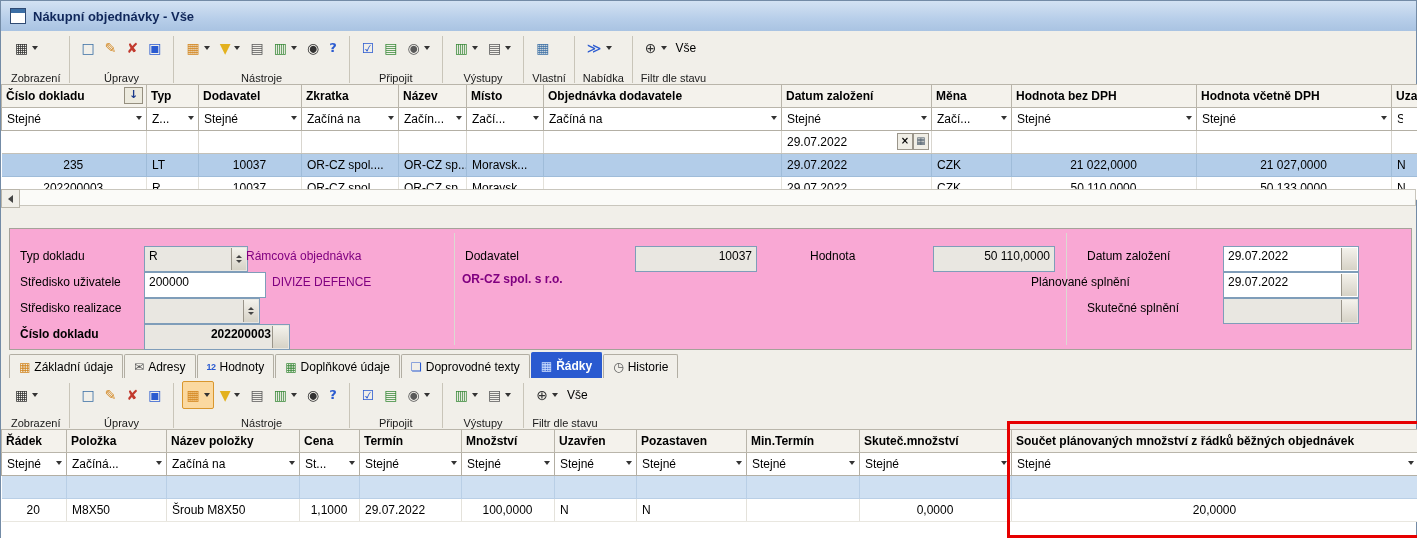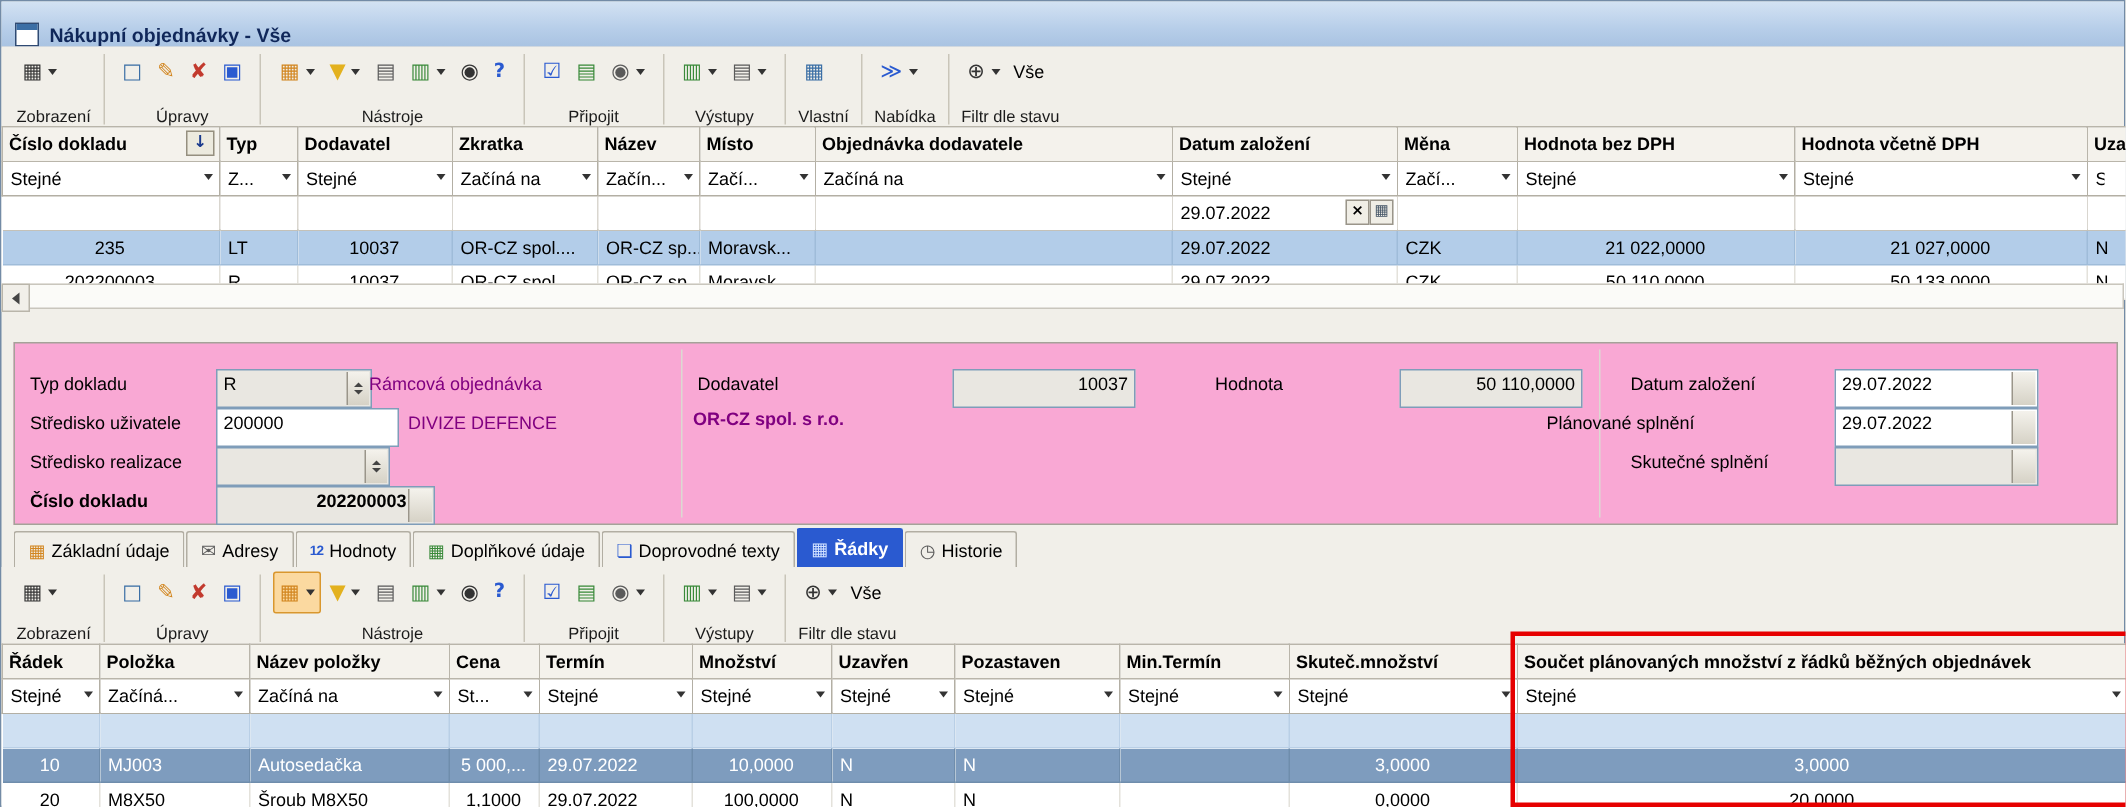--- a/index.html
+++ b/index.html
@@ -3,21 +3,21 @@
 <meta charset="utf-8">
 <style>
   html,body{margin:0;padding:0}
   body{width:1417px;height:538px;position:relative;overflow:hidden;background:#f1efe9;
        font-family:"Liberation Sans","DejaVu Sans",sans-serif;font-size:12px;color:#000}
   .window{position:absolute;inset:0;border:1px solid #738ba6}
 
   
   .titlebar{position:absolute;top:0;left:0;right:0;height:30px;
     background:linear-gradient(180deg,#d3e2f3 0%,#b7cee9 60%,#a9c3e2 100%);
-    border-bottom:1px solid #8fa9c6;display:flex;align-items:flex-end;gap:7px;padding:0 9px}
+    border-bottom:1px solid #8fa9c6;display:flex;align-items:center;gap:7px;padding:0 9px}
   .win-icon{width:14px;height:14px;background:#fff;border:1px solid #2f4a73;position:relative;flex:0 0 auto}
   .win-icon::before{content:"";position:absolute;left:0;right:0;top:0;height:4px;background:#3b6ea5}
   .title-text{font-size:13px;font-weight:bold;color:#10275a;white-space:nowrap}
 
   
   .toolbar{position:absolute;left:0;right:0;background:#f1efe9;display:flex;align-items:stretch;
     padding:2px 2px 1px 4px;border-bottom:1px solid #c2beb2}
   .tb-top{top:30px;height:53px}
   .tb-bottom{top:377px;height:51px}
   .tb-group{display:flex;flex-direction:column;justify-content:space-between;padding:1px 6px}
@@ -605,33 +605,20 @@
         <td></td>
             <td></td>
         <td></td>
             <td></td>
         <td></td>
             <td></td>
         <td></td>
             <td></td>
         <td></td>
       </tr>
-      <tr class="sel-dark">
-        <td class="num">10</td>
-        <td>MJ003</td>
-        <td>Autosedačka</td>
-        <td class="num">5 000,...</td>
-        <td>29.07.2022</td>
-        <td class="num">10,0000</td>
-        <td>N</td>
-        <td>N</td>
-        <td></td>
-        <td class="num">3,0000</td>
-        <td class="num">3,0000</td>
-      </tr>
       <tr>
         <td class="num">20</td>
         <td>M8X50</td>
         <td>Šroub M8X50</td>
         <td class="num">1,1000</td>
         <td>29.07.2022</td>
         <td class="num">100,0000</td>
         <td>N</td>
         <td>N</td>
         <td></td>

